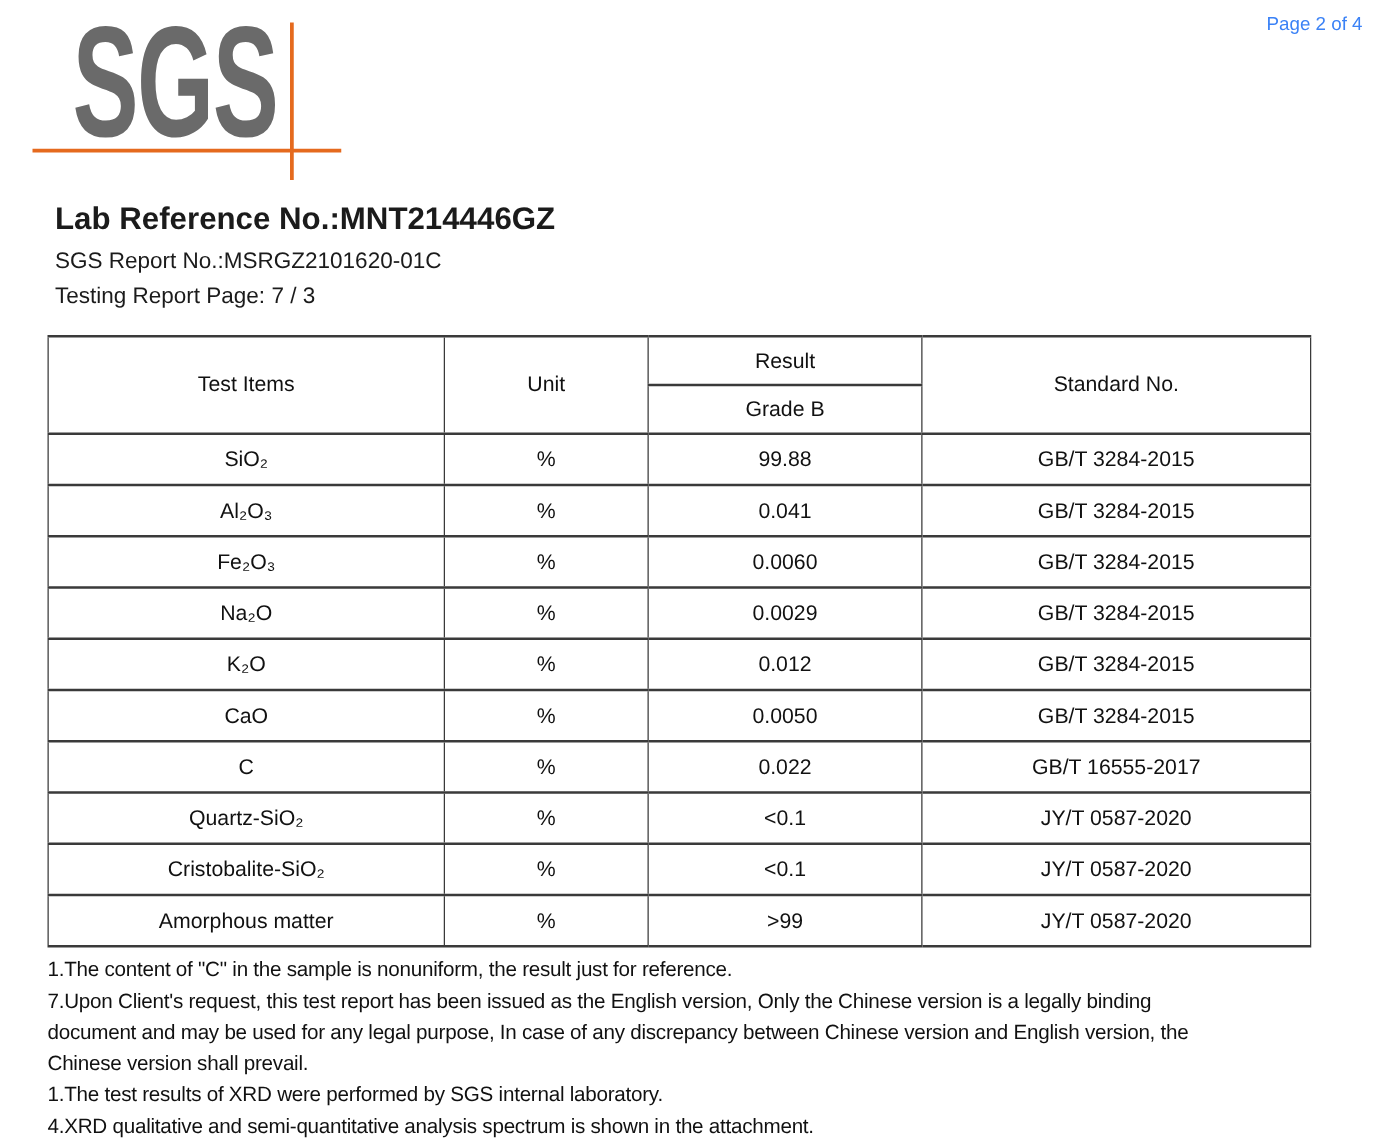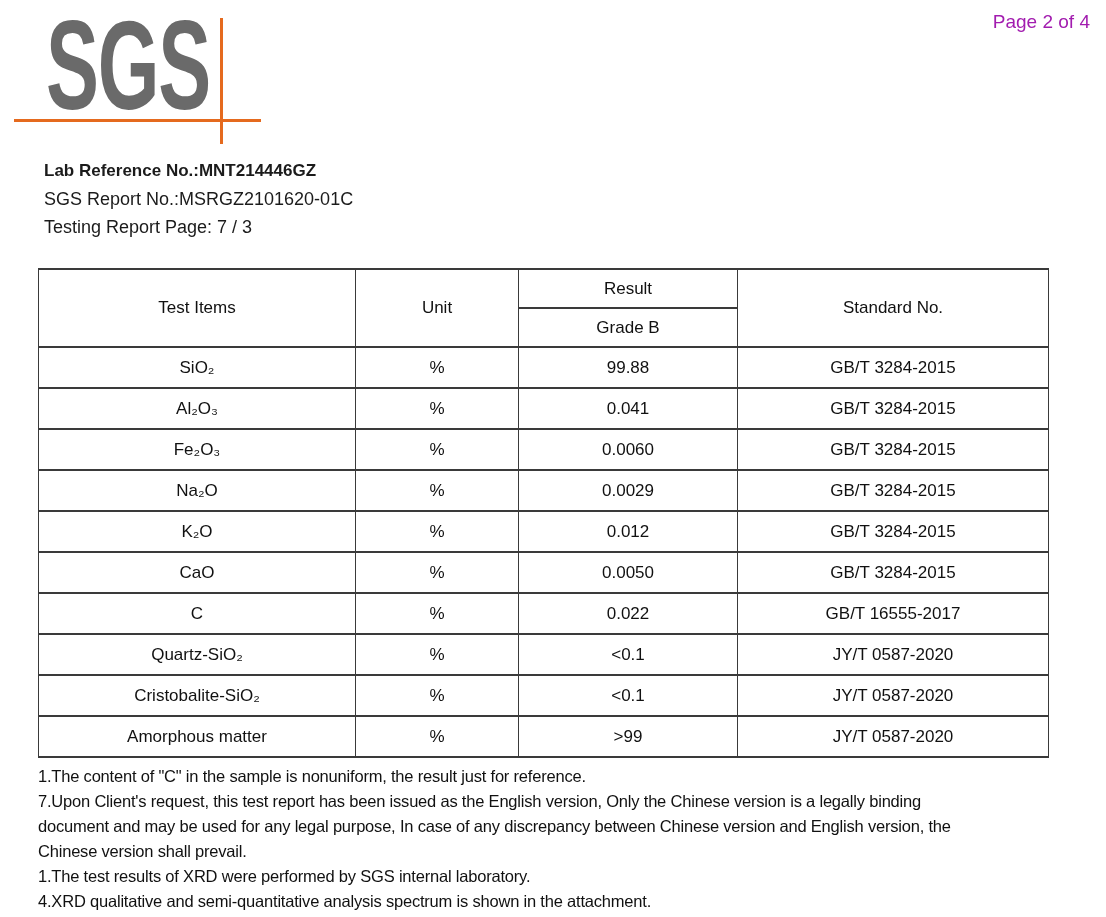--- a/index.html
+++ b/index.html
@@ -20,26 +20,26 @@
     height: 917px;
     background: #ffffff;
     overflow: hidden;
   }
 
   
   .page-indicator {
     position: absolute;
     top: 11px;
     right: 16px;
-    font-size: 19px;
-    color: #a21caf;
-  }
-
-  
-  .logo { position: absolute; left: 0; top: 0; width: 320px; height: 160px; }
+    font-size: 15px;
+    color: #3b82f6;
+  }
+
+  
+  .logo { position: absolute; left: 12px; top: 0; width: 320px; height: 160px; }
   .logo-text {
     position: absolute;
     left: 46px;
     top: 3px;
     font-size: 126px;
     font-weight: 700;
     line-height: 1;
     color: var(--logo-gray);
     letter-spacing: -2px;
     transform: scaleX(0.63);
@@ -57,21 +57,21 @@
     position: absolute;
     left: 14px;
     top: 119px;
     width: 247px;
     height: 3px;
     background: var(--logo-orange);
   }
 
   
   .header-block { position: absolute; left: 44px; top: 161px; }
-  .lab-ref { font-size: 17px; font-weight: 700; margin-bottom: 8px; }
+  .lab-ref { font-size: 25px; font-weight: 700; margin-bottom: 8px; }
   .report-no { font-size: 18px; margin-bottom: 7px; }
   .testing-page { font-size: 18px; }
 
   
   .results-table {
     position: absolute;
     left: 38px;
     top: 268px;
     width: 1010px;
     border-collapse: collapse;

